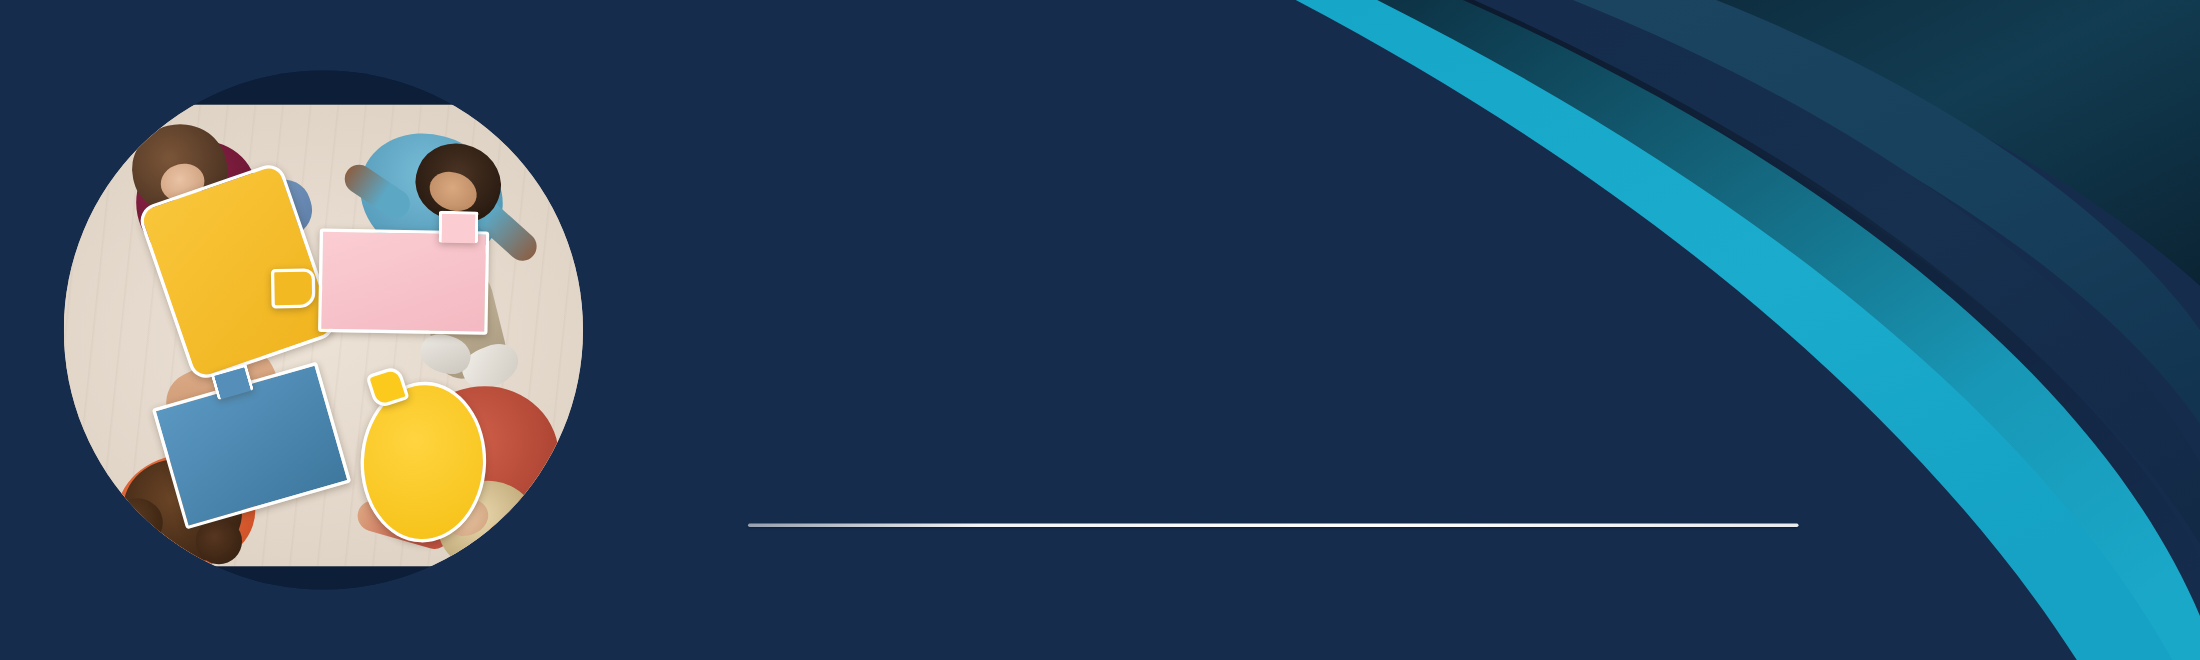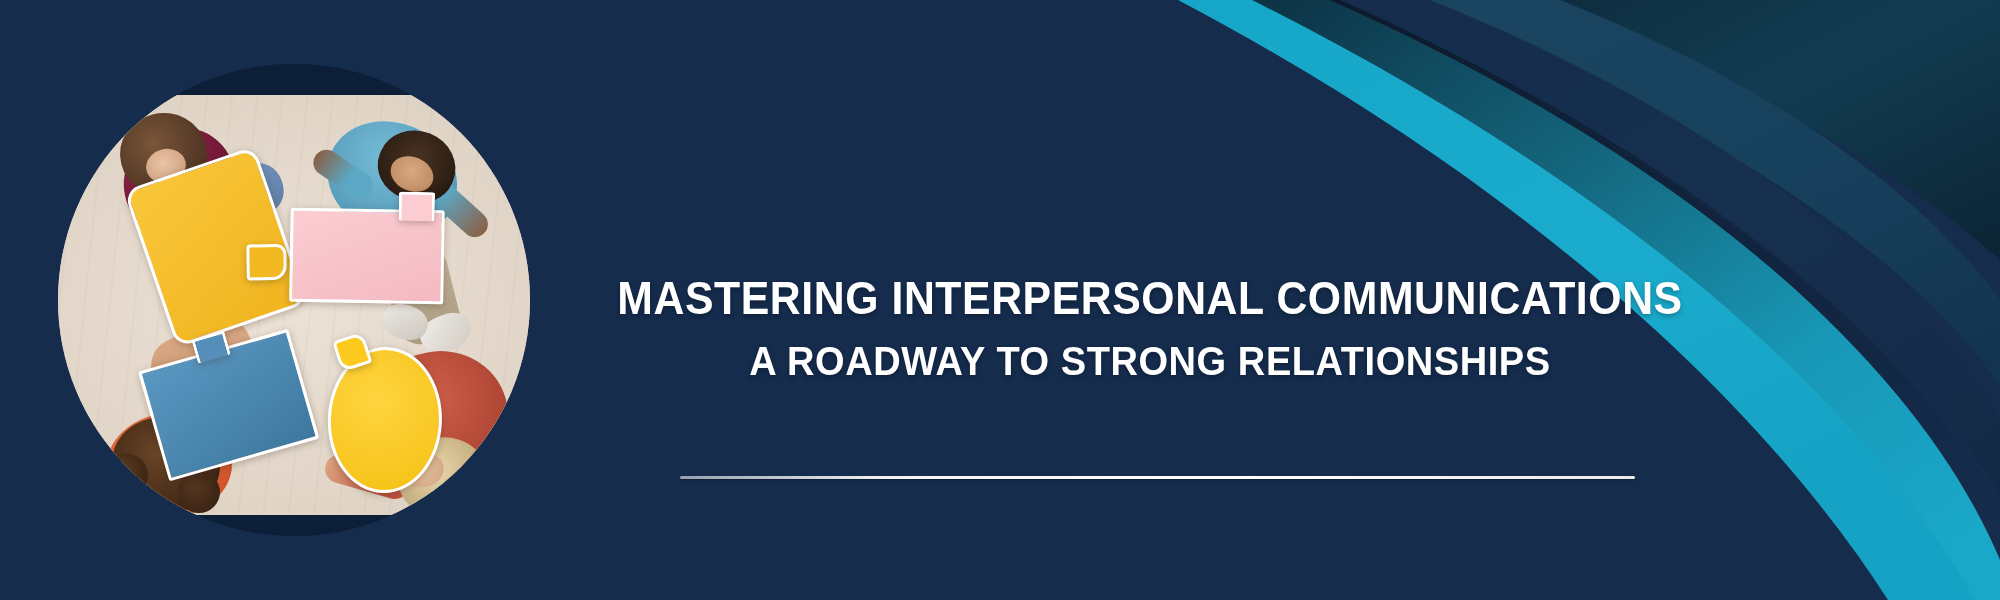--- a/index.html
+++ b/index.html
@@ -357,20 +357,16 @@
           </div>
 
         </div>
       </div>
 
       <div style="position:absolute; left:0; top:0; width:472px; height:31px; background:#0d1f38;"></div>
       <div style="position:absolute; left:0; top:451px; width:472px; height:21px; background:#0d1f38;"></div>
     </div>
   </div>
 
-  <div id="text-block">
-    <div class="headline" id="title-line">MASTERING INTERPERSONAL COMMUNICATIONS</div>
-    <div class="headline" id="subtitle-line">A ROADWAY TO STRONG RELATIONSHIPS</div>
-  </div>
 
   <div id="divider"></div>
 
 </div>
 
 </body></html>

